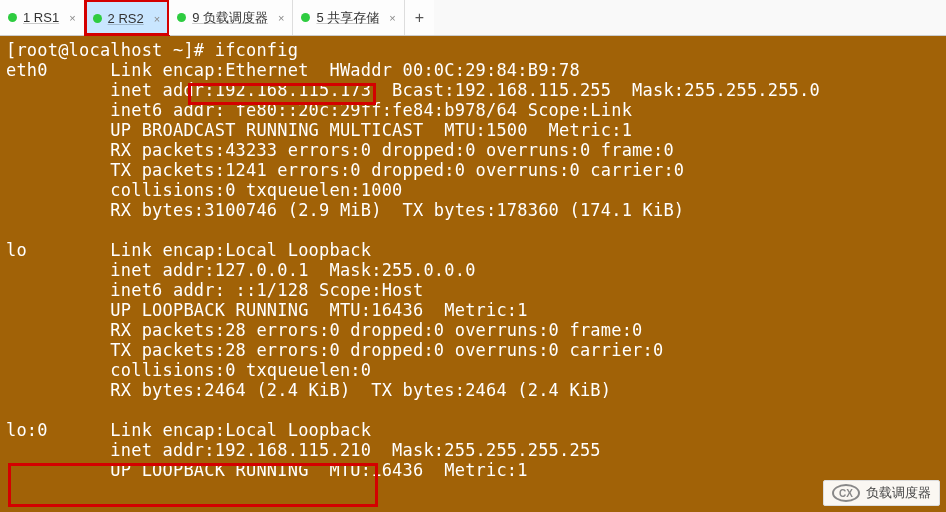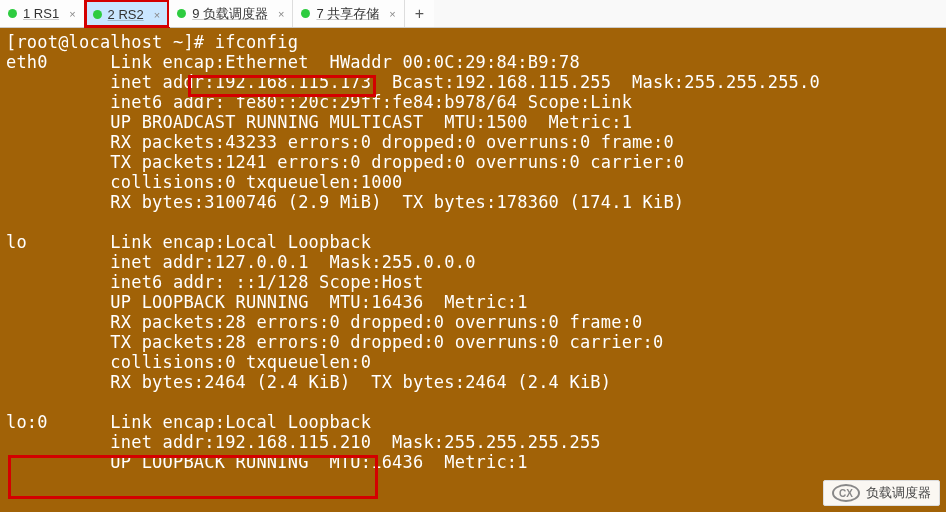--- a/index.html
+++ b/index.html
@@ -10,21 +10,21 @@
     width: 946px;
     height: 512px;
     overflow: hidden;
     position: relative;
   }
   .tabbar {
     display: flex;
     align-items: stretch;
     background: #f9f9f9;
     border-bottom: 1px solid #ccc;
-    height: 28px;
+    height: 36px;
   }
   .tab {
     display: flex;
     align-items: center;
     padding: 0 8px;
     border-right: 1px solid #ddd;
     background: #fdfdfd;
     color: #333;
     gap: 6px;
     cursor: pointer;
@@ -125,21 +125,21 @@
     <span class="tab-label">2 RS2</span>
     <span class="tab-close">×</span>
   </div>
   <div class="tab">
     <span class="dot"></span>
     <span class="tab-label">9 负载调度器</span>
     <span class="tab-close">×</span>
   </div>
   <div class="tab">
     <span class="dot"></span>
-    <span class="tab-label">7 共享存储</span>
+    <span class="tab-label">5 共享存储</span>
     <span class="tab-close">×</span>
   </div>
   <div class="tab add">
     <span>+</span>
   </div>
 </div>
 
 <div class="terminal"><span>[root@localhost ~]# ifconfig</span>
 <span>eth0      Link encap:Ethernet  HWaddr 00:0C:29:84:B9:78</span>
 <span>          inet addr:192.168.115.173  Bcast:192.168.115.255  Mask:255.255.255.0</span>

